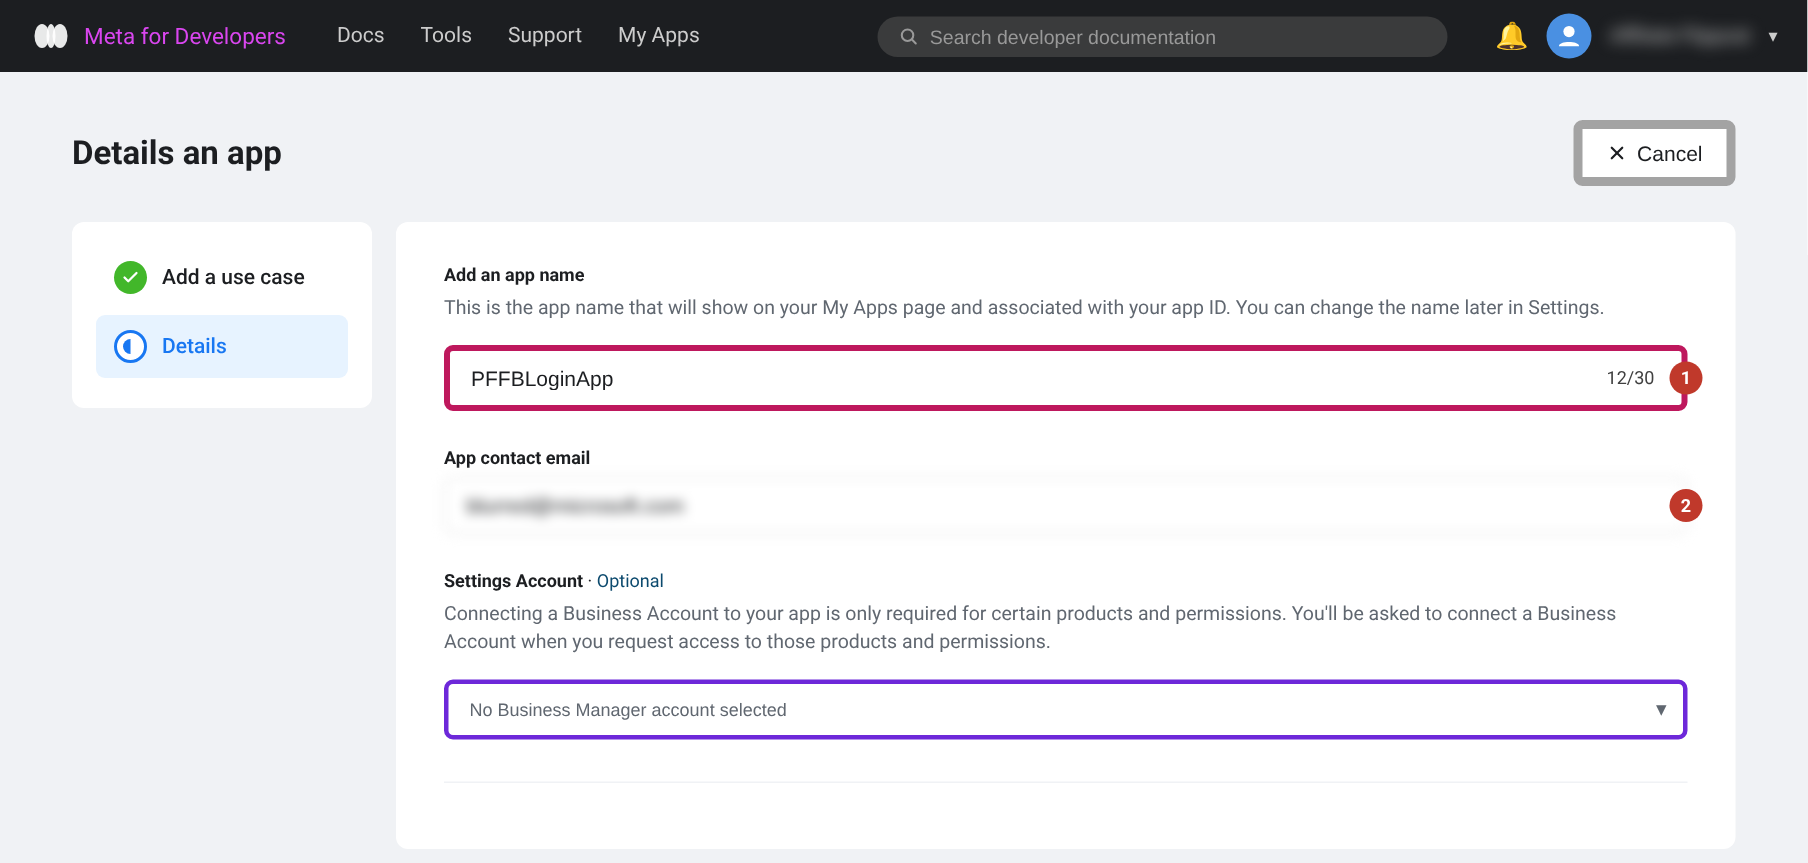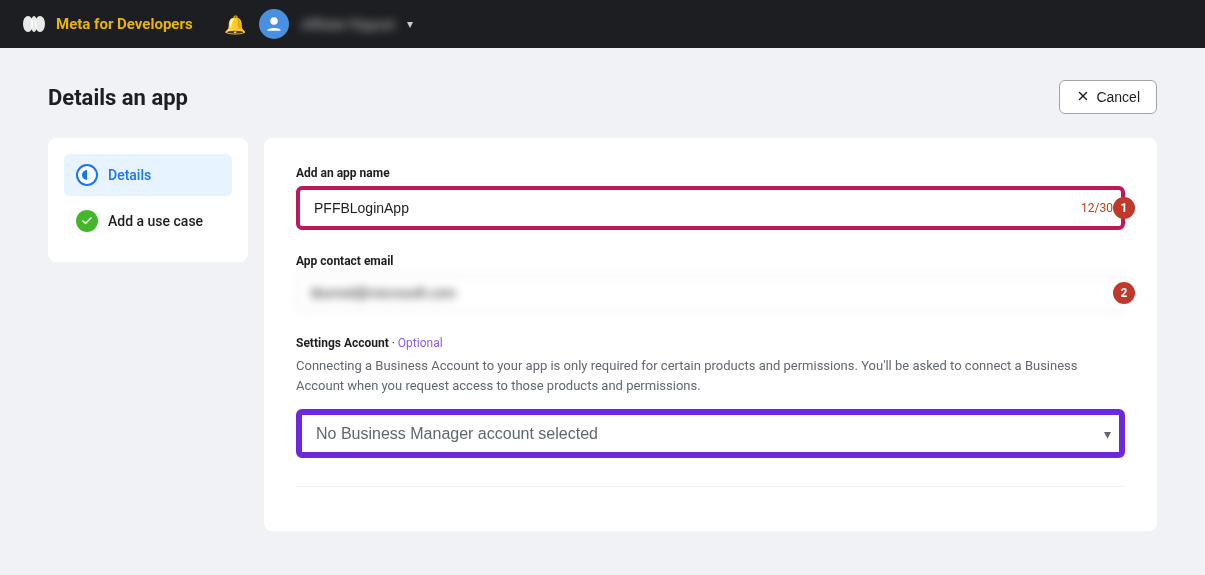--- a/index.html
+++ b/index.html
@@ -11,23 +11,23 @@
       display: flex;
       align-items: center;
       padding: 0 20px;
       height: 48px;
       gap: 24px;
     }
     .navbar-brand {
       display: flex;
       align-items: center;
       gap: 8px;
-      color: #eab308;
+      color: #d946ef;
       font-size: 15px;
-      font-weight: 700;
+      font-weight: 400;
       white-space: nowrap;
     }
     .meta-logo {
       width: 28px;
       height: 28px;
     }
     .nav-links {
       display: flex;
       gap: 4px;
       align-items: center;
@@ -94,23 +94,24 @@
       align-items: center;
       margin-bottom: 24px;
     }
     .page-title {
       font-size: 22px;
       font-weight: 700;
       color: #1c1e21;
     }
     .cancel-btn {
       display: flex;
+      align-items: center;
       gap: 6px;
       background: #fff;
-      border: 1px solid #a3a3a3;
+      border: 6px solid #a3a3a3;
       border-radius: 6px;
       padding: 8px 16px;
       font-size: 14px;
       cursor: pointer;
       color: #1c1e21;
     }
 
     
     .content {
       display: flex;
@@ -201,25 +202,25 @@
       width: 100%;
       border: 4px solid #be185d;
       border-radius: 6px;
       padding: 10px 50px 10px 14px;
       font-size: 14px;
       color: #1c1e21;
       outline: none;
     }
     .char-count {
       position: absolute;
-      right: 12px;
+      right: 22px;
       top: 50%;
       transform: translateY(-50%);
       font-size: 12px;
-      color: #c2410c;
+      color: #404040;
       text-align: right;
     }
 
     .badge {
       position: absolute;
       right: -10px;
       top: 50%;
       transform: translateY(-50%);
       width: 22px;
       height: 22px;
@@ -257,37 +258,37 @@
       background: #c0392b;
       color: #fff;
       font-size: 12px;
       font-weight: 700;
       display: flex;
       align-items: center;
       justify-content: center;
     }
 
     .optional-label {
-      color: #8b5cf6;
+      color: #0c4a6e;
       font-weight: 400;
     }
     .optional-text {
       font-weight: 400;
     }
 
     .select-wrapper {
       position: relative;
       margin-bottom: 28px;
     }
     .select-input {
       width: 100%;
-      border: 6px solid #6d28d9;
+      border: 3px solid #6d28d9;
       border-radius: 6px;
       padding: 10px 40px 10px 14px;
-      font-size: 16px;
+      font-size: 12px;
       color: #606770;
       outline: none;
       background: #fff;
       appearance: none;
       cursor: pointer;
     }
     .select-chevron {
       position: absolute;
       right: 14px;
       top: 50%;
@@ -322,21 +323,34 @@
   <div class="navbar-brand">
 
     <svg class="meta-logo" viewBox="0 0 28 28" fill="none">
       <ellipse cx="8" cy="14" rx="5" ry="8" fill="#fff" opacity="0.9"></ellipse>
       <ellipse cx="20" cy="14" rx="5" ry="8" fill="#fff" opacity="0.9"></ellipse>
       <ellipse cx="14" cy="14" rx="3" ry="8" fill="#fff" opacity="0.9"></ellipse>
     </svg>
     <span>Meta for Developers</span>
   </div>
 
-
+  <div class="nav-links">
+    <a class="nav-link">Docs</a>
+    <a class="nav-link">Tools</a>
+    <a class="nav-link">Support</a>
+    <a class="nav-link">My Apps</a>
+  </div>
+
+  <div class="search-bar">
+    <svg width="14" height="14" viewBox="0 0 24 24" fill="none" stroke="#999" stroke-width="2.5" stroke-linecap="round" stroke-linejoin="round">
+      <circle cx="11" cy="11" r="7"></circle>
+        <line x1="21" y1="21" x2="16.65" y2="16.65"></line>
+    </svg>
+    <input type="text" placeholder="Search developer documentation" style="">
+  </div>
 
   <div class="nav-right">
     <span class="bell-icon">🔔</span>
     <div class="avatar" style="background:#4a90e2;">
       <svg width="18" height="18" viewBox="0 0 24 24" fill="#fff">
           <circle cx="12" cy="8" r="5"></circle>
           <path d="M3 21c0-5 18-5 18 0"></path>
         </svg>
     </div>
     <span class="user-name" style="filter:blur(5px);">Affiliate Flippost</span>
@@ -352,40 +366,41 @@
         <line x1="18" y1="6" x2="6" y2="18"></line>
           <line x1="6" y1="6" x2="18" y2="18"></line>
       </svg>
       <span>Cancel</span>
     </button>
   </div>
 
   <div class="content">
 
     <aside class="sidebar">
-      <div class="sidebar-item active">
-        <div class="details-icon">
-          <div class="details-icon-inner"></div>
-        </div>
-        <span>Details</span>
-      </div>
       <div class="sidebar-item">
         <div class="check-circle">
           <svg viewBox="0 0 24 24" fill="none" stroke="#fff" stroke-width="3" stroke-linecap="round" stroke-linejoin="round">
             <polyline points="20 6 9 17 4 12"></polyline>
           </svg>
         </div>
         <span>Add a use case</span>
       </div>
+      <div class="sidebar-item active">
+        <div class="details-icon">
+          <div class="details-icon-inner"></div>
+        </div>
+        <span>Details</span>
+      </div>
     </aside>
 
     <main class="main-card">
 
       <div class="section-separator">
         <div class="section-title">Add an app name</div>
+        <div class="section-desc">This is the app name that will show on your My Apps page and associated with your app ID. You can change the name later in Settings.</div>
         <div class="input-wrapper" style="position:relative;">
           <input class="text-input" type="text" value="PFFBLoginApp" style="">
           <span class="char-count">12/30</span>
           <div class="badge">1</div>
         </div>
       </div>
 
       <div class="section-separator">
         <div class="section-title">App contact email</div>
         <div class="email-input-wrapper">

